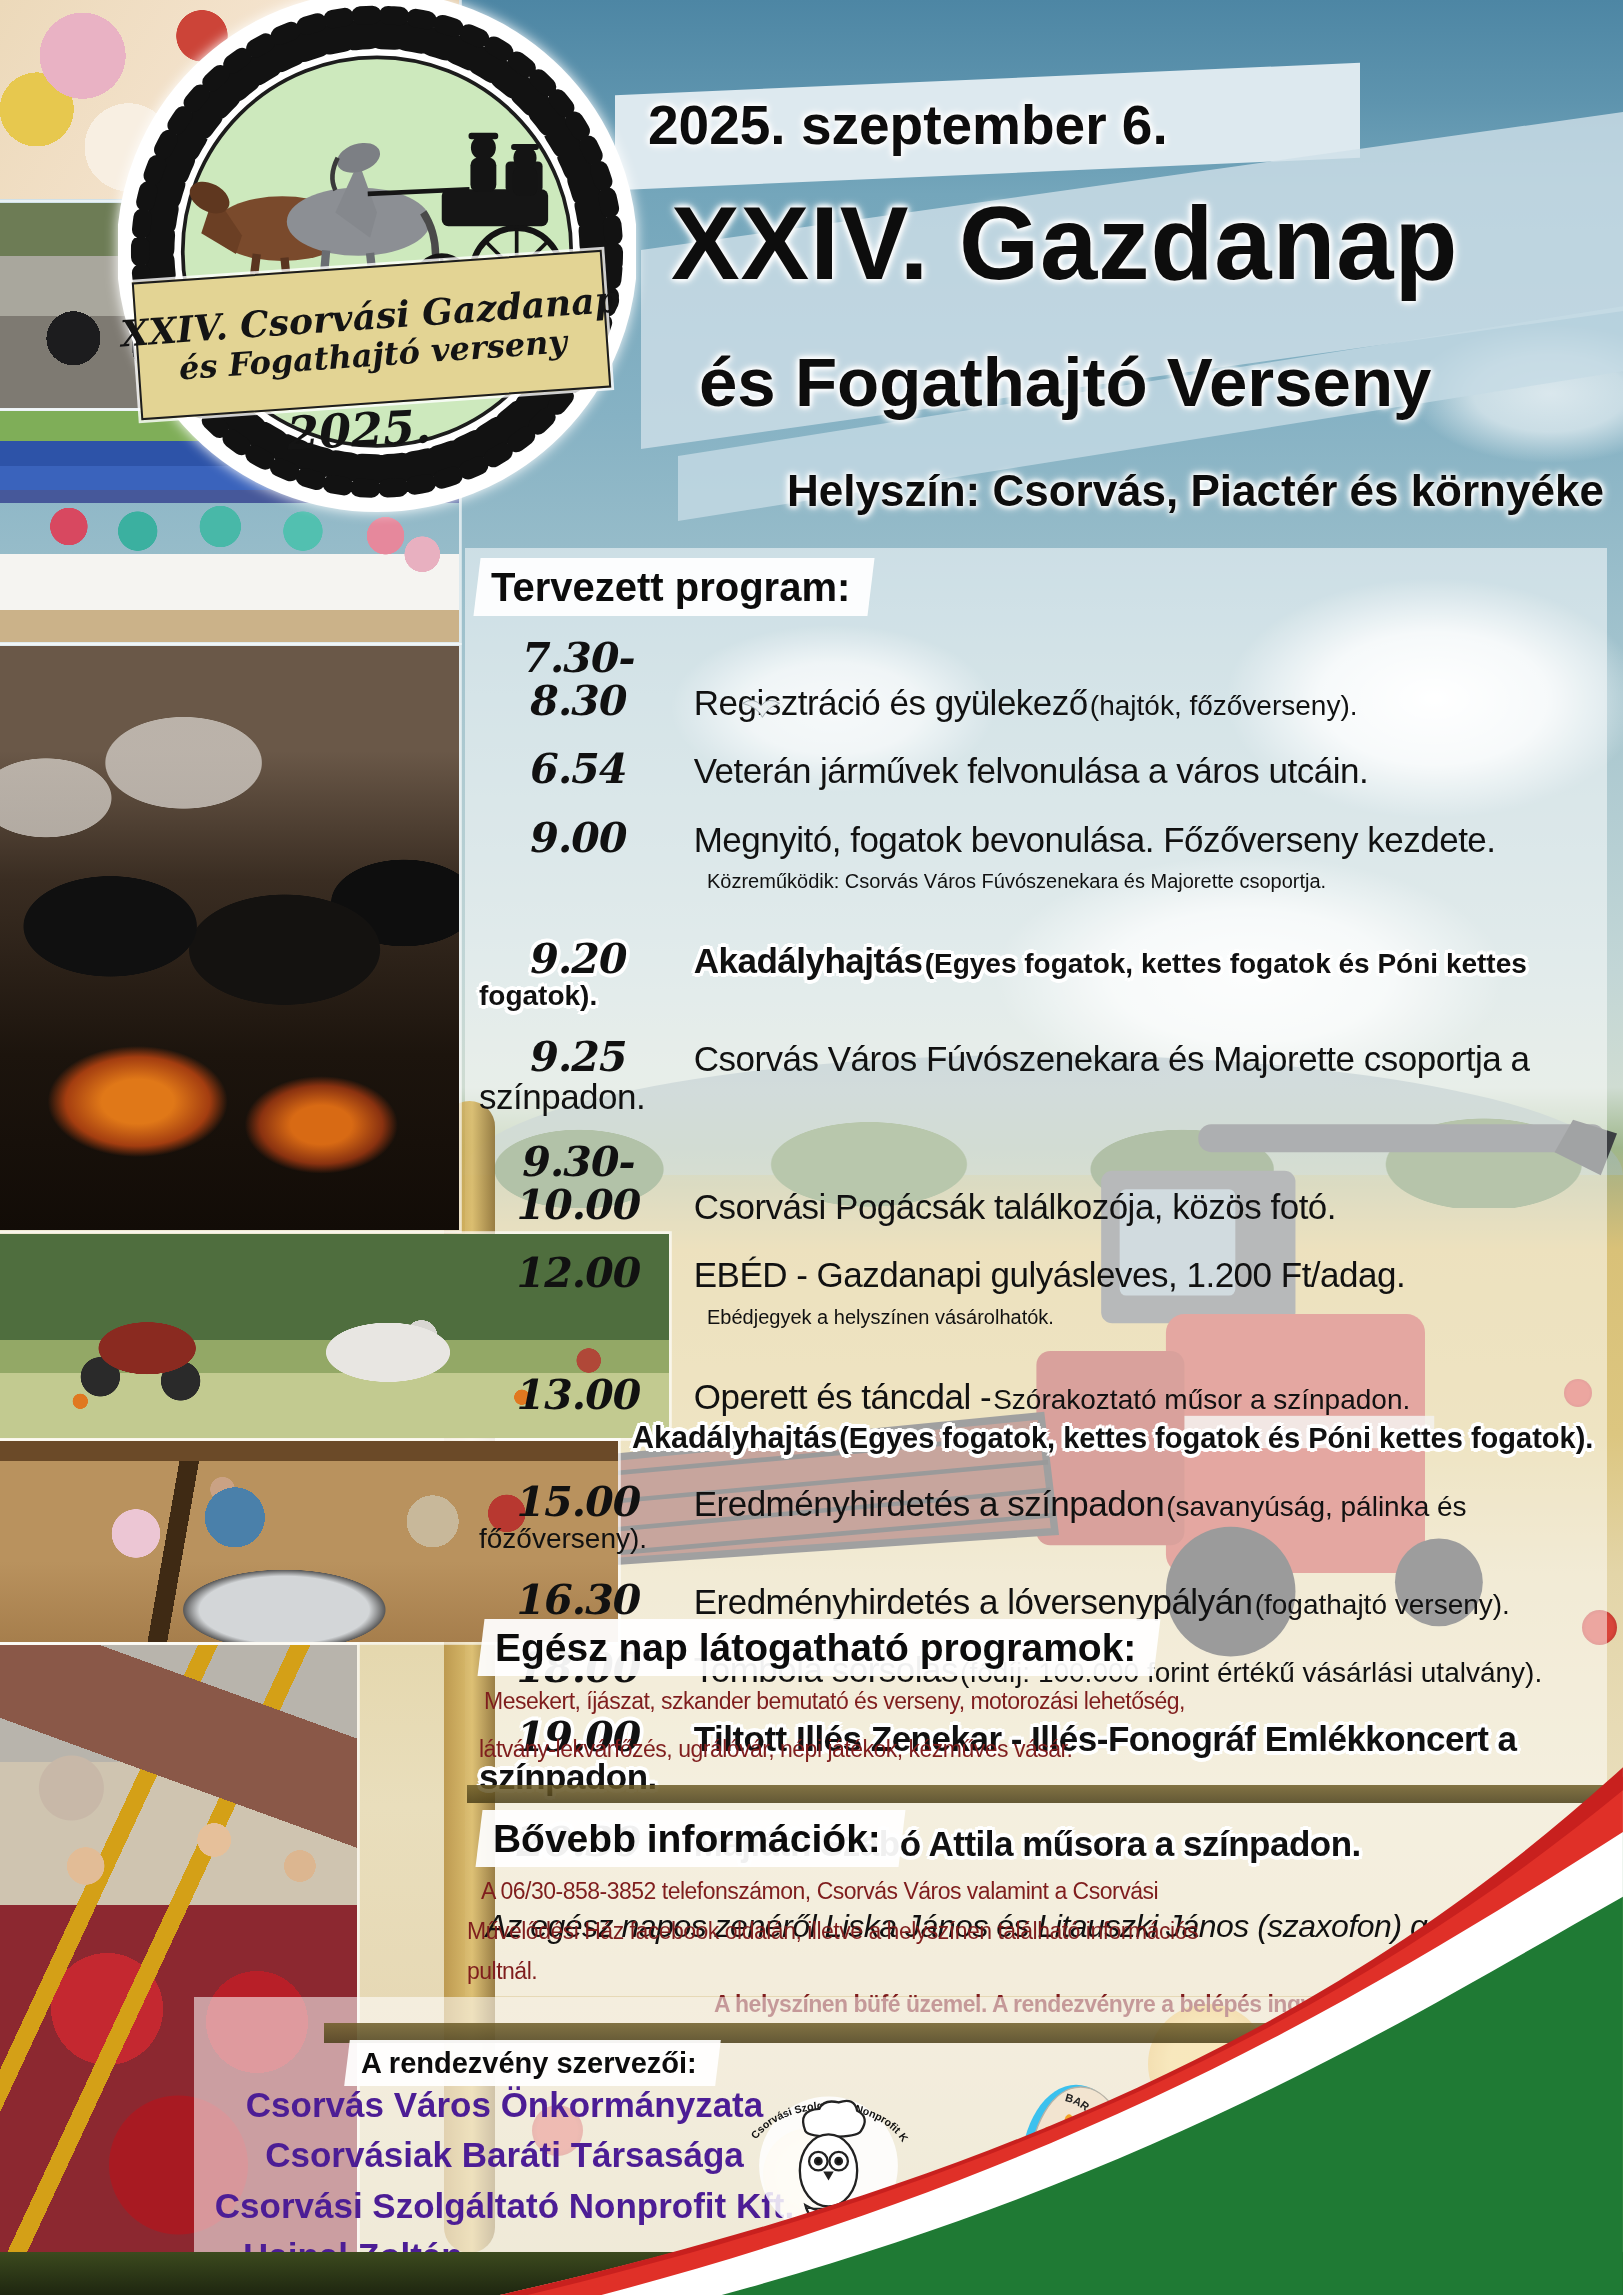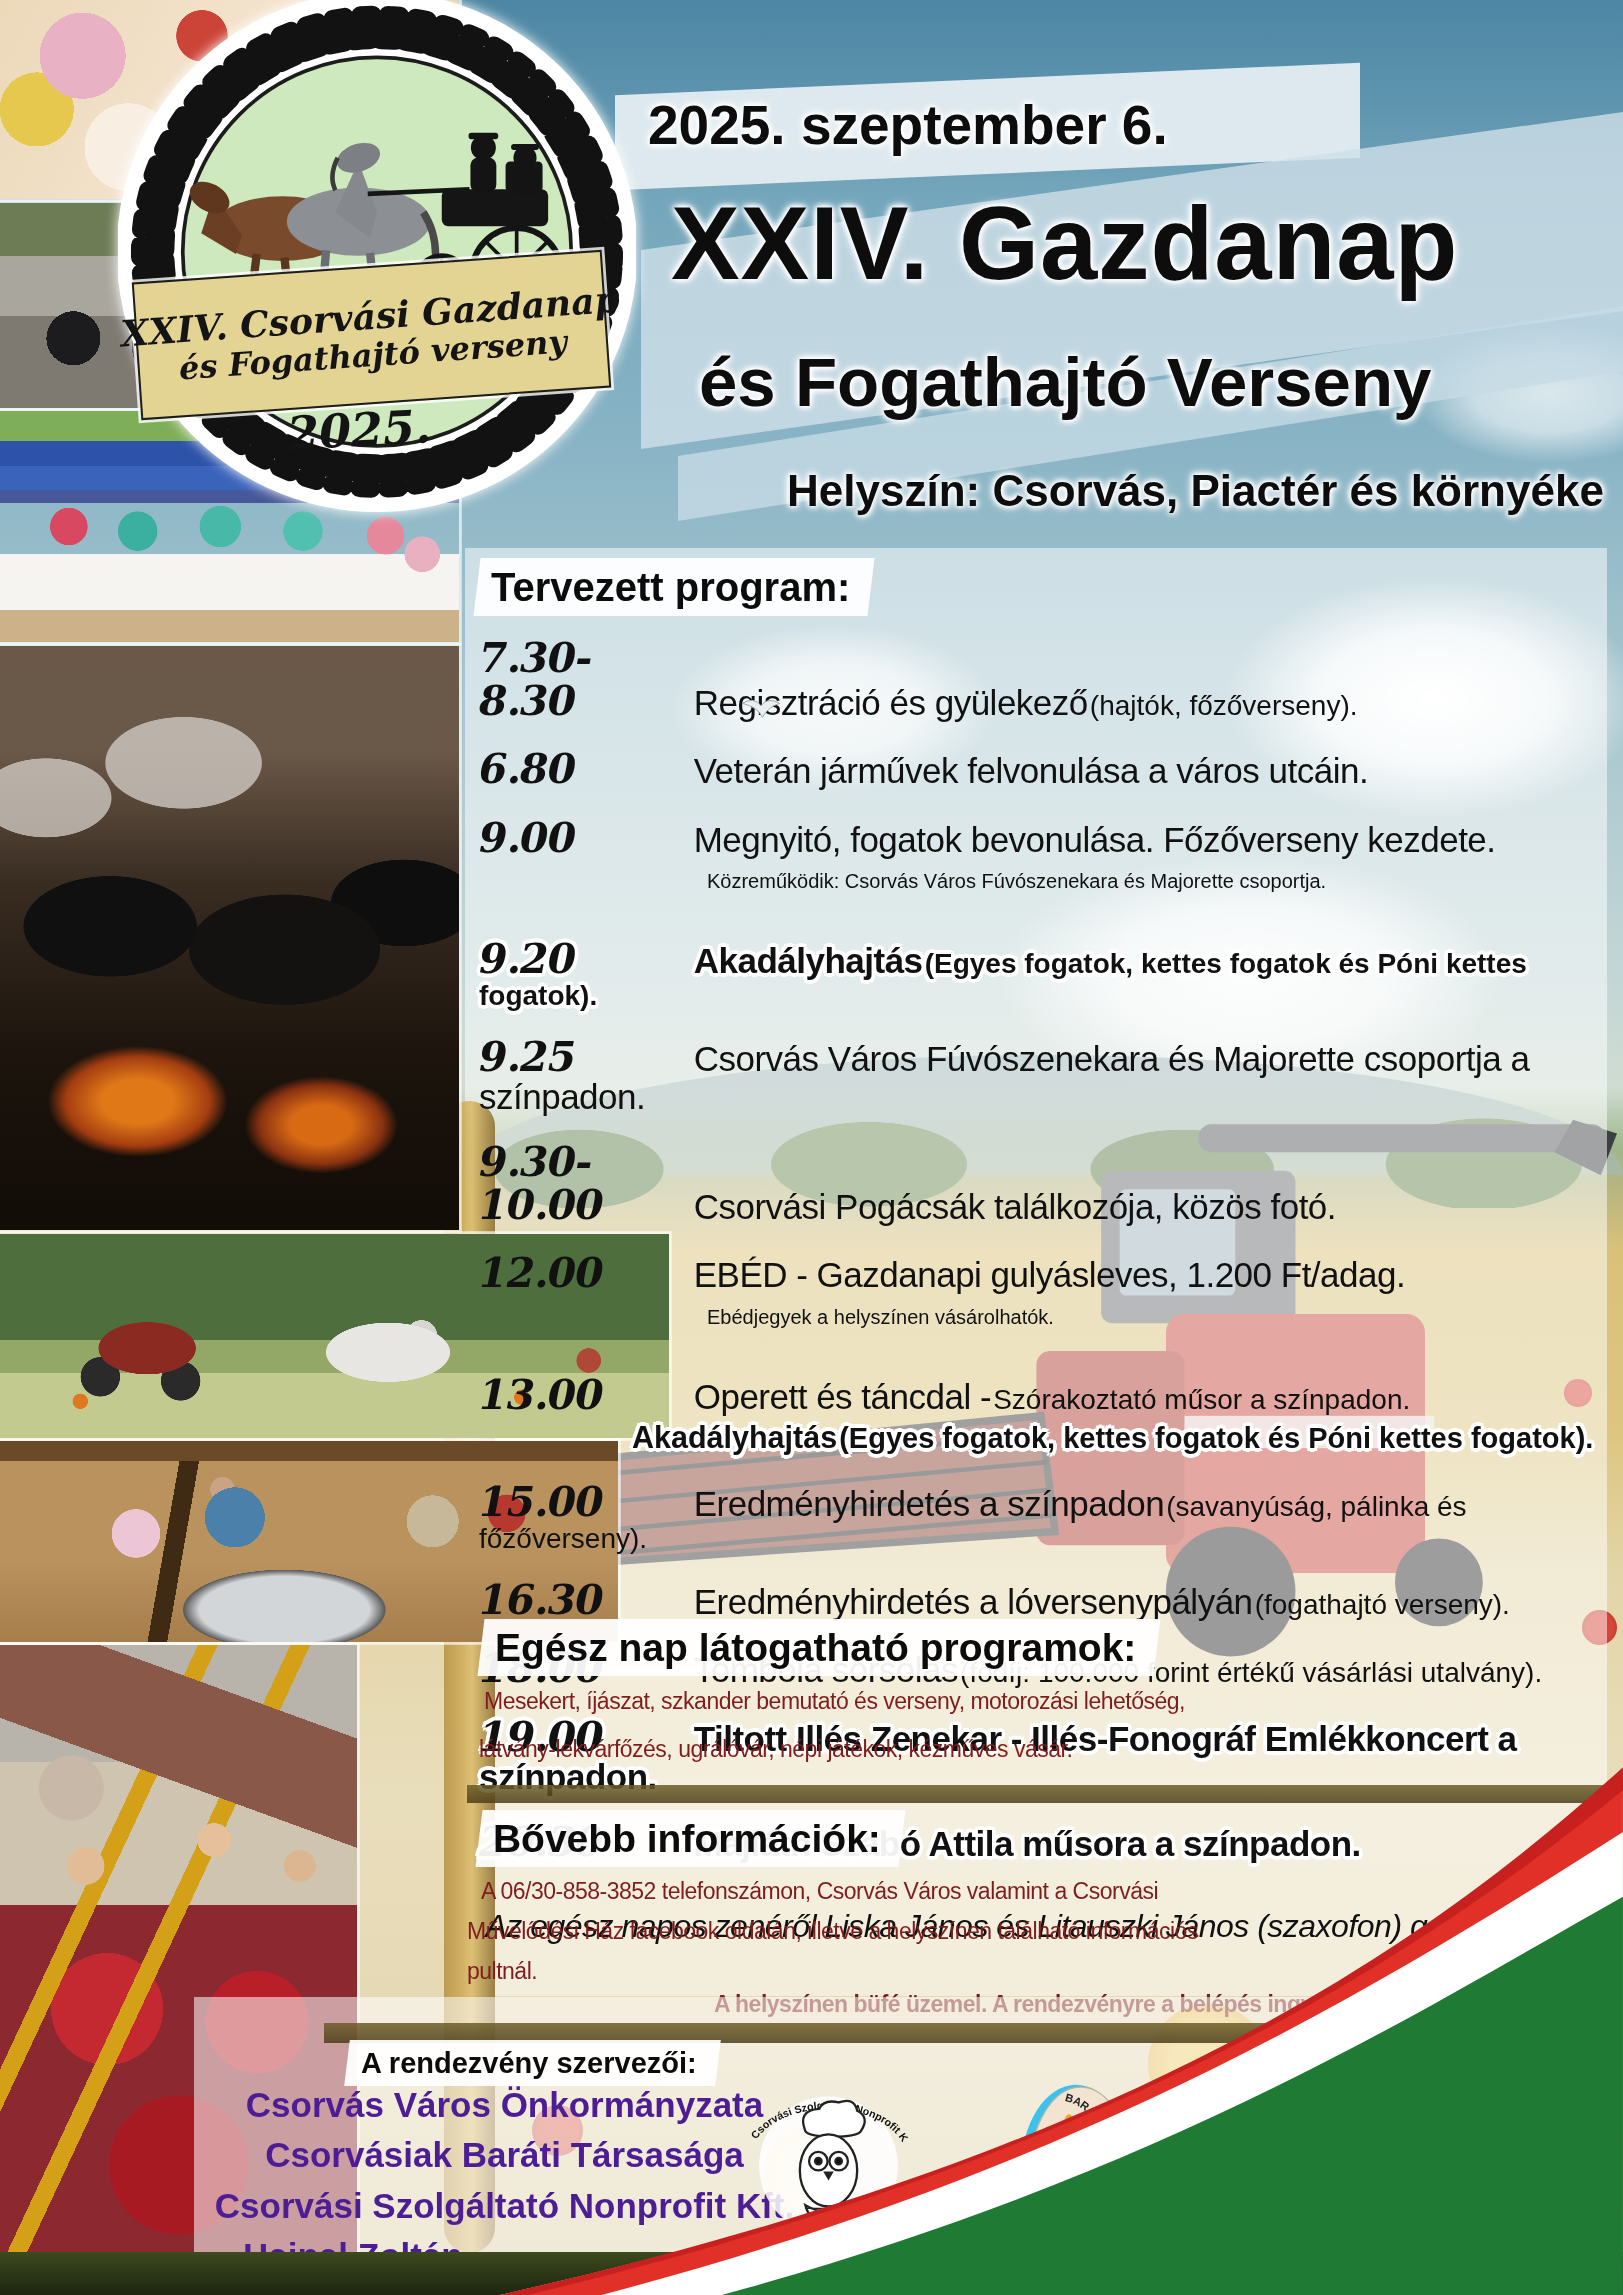--- a/index.html
+++ b/index.html
@@ -46,21 +46,21 @@
   .title2{left:699px;top:343px;font-size:69px;font-weight:700;}
   .loc-text{left:787px;top:466px;font-size:44px;font-weight:700;}
 
   
   .hbox{position:absolute;z-index:6;background:#ffffffef;transform:skewX(-7deg);padding:6.5px 21px 6.5px 14px;}
   .hbox>span{display:inline-block;transform:skewX(7deg);font-weight:700;color:#0c0c0c;white-space:nowrap;}
 
   
   .program{position:absolute;left:479px;top:611px;width:1120px;z-index:6;color:#111;}
   .row{margin-top:26px;line-height:1.04;}
-  .row .time{display:inline-block;width:199px;text-align:left;margin-right:15.7px;
+  .row .time{display:inline-block;width:199px;text-align:center;margin-right:15.7px;
     font-family:"DejaVu Serif",serif;font-style:italic;font-weight:700;font-size:41px;letter-spacing:-0.9px;vertical-align:baseline;}
   .row .txt{font-size:35px;letter-spacing:-0.5px;}
   .row .sm{font-size:28px;}
   .gap-lg{margin-top:43px;}
   .sub{margin-top:3.7px;padding-left:228px;font-size:28px;}
   .sub .txt{font-size:20px;}
   .outlined .time,.outlined .txt,.outlined .sm,.suboutl .txt,.suboutl .sm{
     text-shadow:-2.8px -2.8px 0 #fff,2.8px -2.8px 0 #fff,-2.8px 2.8px 0 #fff,2.8px 2.8px 0 #fff,-3.7px 0 0 #fff,3.7px 0 0 #fff,0 -3.7px 0 #fff,0 3.7px 0 #fff;}
   .suboutl{margin-top:4px;padding-left:153px;}
   .suboutl .txt{font-size:30.5px;font-weight:600;}
@@ -263,21 +263,21 @@
     <div class="bl2">és Fogathajtó verseny</div>
   </div>
   <div class="byear">2025.</div>
 
   <div class="hbox" style="left:477px;top:558px;">
     <span style="font-size:40px;">Tervezett program:</span>
   </div>
 
   <div class="program">
     <div class="row"><span class="time">7.30-8.30</span><span class="txt">Regisztráció és gyülekező</span> <span class="sm">(hajtók, főzőverseny).</span></div>
-    <div class="row"><span class="time">6.80</span><span class="txt">Veterán járművek felvonulása a város utcáin.</span></div>
+    <div class="row"><span class="time">6.54</span><span class="txt">Veterán járművek felvonulása a város utcáin.</span></div>
     <div class="row"><span class="time">9.00</span><span class="txt">Megnyitó, fogatok bevonulása. Főzőverseny kezdete.</span></div>
     <div class="sub"><span class="txt">Közreműködik: Csorvás Város Fúvószenekara és Majorette csoportja.</span></div>
     <div class="row gap-lg outlined"><span class="time">9.20</span><span class="txt" style="font-weight:600;">Akadályhajtás</span> <span class="sm" style="font-weight:600;">(Egyes fogatok, kettes fogatok és Póni kettes fogatok).</span></div>
     <div class="row"><span class="time">9.25</span><span class="txt">Csorvás Város Fúvószenekara és Majorette csoportja a színpadon.</span></div>
     <div class="row"><span class="time">9.30-10.00</span><span class="txt">Csorvási Pogácsák találkozója, közös fotó.</span></div>
     <div class="row"><span class="time">12.00</span><span class="txt">EBÉD - Gazdanapi gulyásleves, 1.200 Ft/adag.</span></div>
     <div class="sub"><span class="txt">Ebédjegyek a helyszínen vásárolhatók.</span></div>
     <div class="row gap-lg"><span class="time">13.00</span><span class="txt">Operett és táncdal -</span> <span class="sm">Szórakoztató műsor a színpadon.</span></div>
     <div class="suboutl"><span class="txt">Akadályhajtás</span> <span class="sm">(Egyes fogatok, kettes fogatok és Póni kettes fogatok).</span></div>
     <div class="row"><span class="time">15.00</span><span class="txt">Eredményhirdetés a színpadon</span> <span class="sm">(savanyúság, pálinka és főzőverseny).</span></div>

